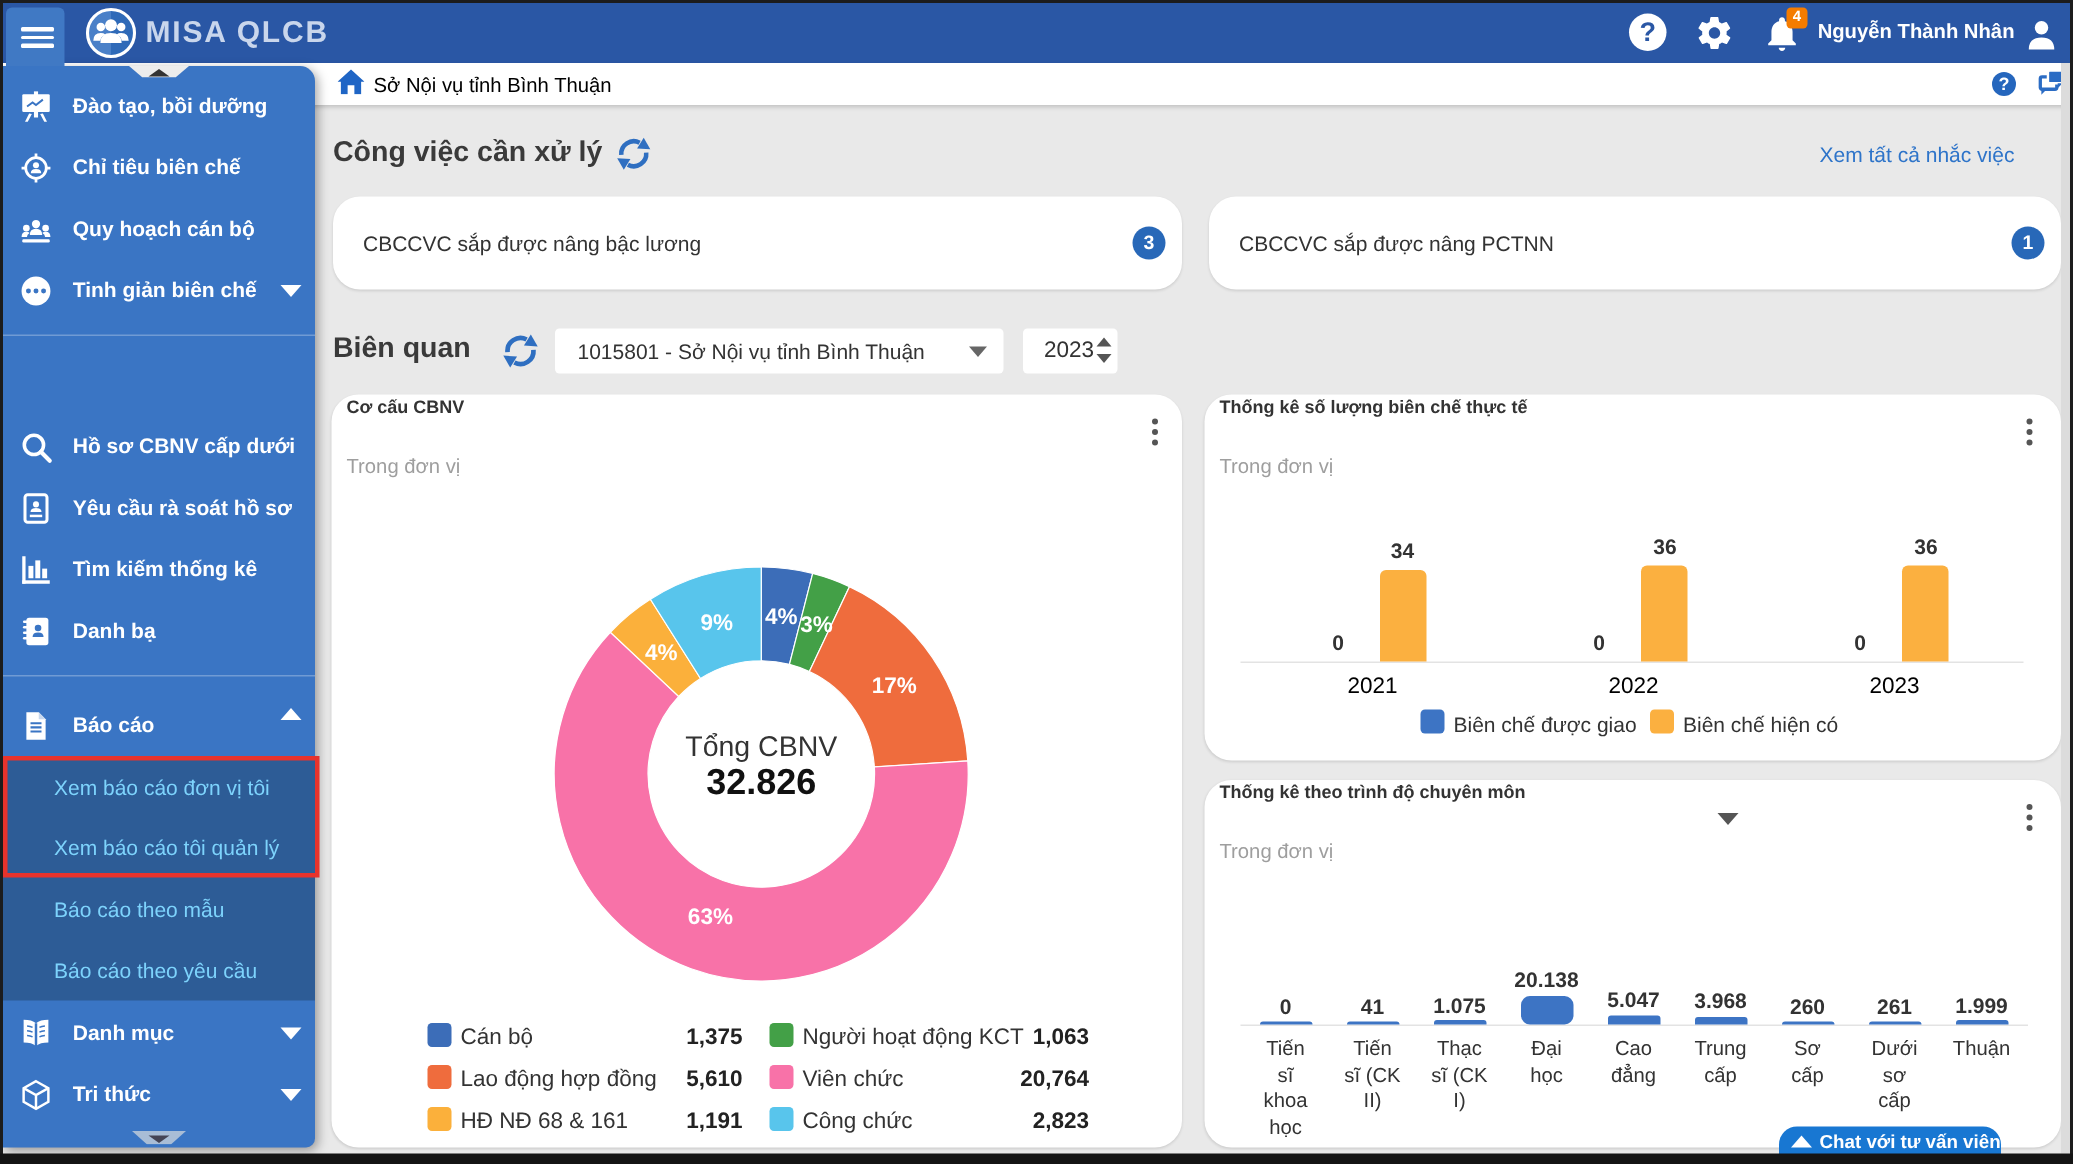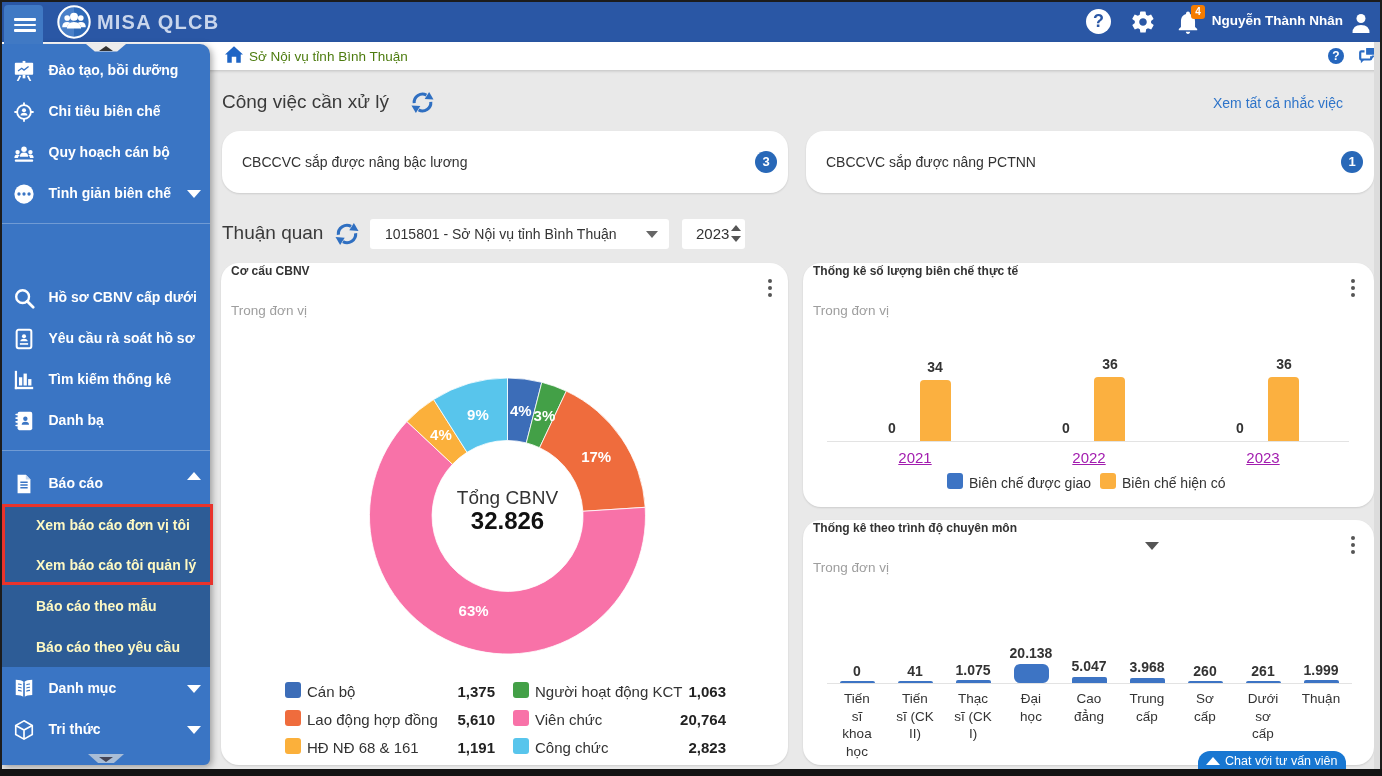--- a/index.html
+++ b/index.html
@@ -16,39 +16,39 @@
 #topbar { left:2px; top:2px; width:1378px; height:39.5px; background:#2a57a5; }
 #hamb { left:4px; top:5px; width:39px; height:38.5px; background:#4079c4; border-radius:4px 4px 0 0; z-index:45; }
 .hline { position:absolute; left:10px; width:22px; height:2.5px; background:#fff; border-radius:1px; }
 
 #logotext { left:97px; top:11px; color:#c9d6ec; font-size:20px; font-weight:bold; letter-spacing:1.2px; }
 #tb-help { left:1086px; top:9px; width:25px; height:25px; background:#fff; border-radius:50%; color:#2a57a5; font-size:18px; font-weight:bold; text-align:center; line-height:25px; }
 #tb-name { right:39px; top:13px; color:#fff; font-size:13.5px; font-weight:bold; white-space:nowrap; }
 #badge4 { left:1191px; top:5px; width:14px; height:14px; background:#f57c00; border-radius:3px; color:#fff; font-size:10px; font-weight:bold; text-align:center; line-height:14px; z-index:2; }
 
 #crumbbar { left:2px; top:41.5px; width:1378px; height:28.5px; background:#fff; box-shadow:0 1px 3px rgba(0,0,0,.18); z-index:20; }
-#crumbtext { left:249px; top:48.5px; color:#4d7c0f; font-size:13.5px; }
+#crumbtext { left:249px; top:48.5px; color:#000000; font-size:13.5px; }
 #crumb-help { left:1328px; top:48px; width:16px; height:16px; background:#2566bd; border-radius:50%; color:#fff; font-size:12px; font-weight:bold; text-align:center; line-height:16px; }
 
 #sidebar { left:2px; top:43.5px; width:208px; height:721.5px; background:#3a75c4; z-index:40; box-shadow:2px 2px 7px rgba(0,0,0,.35); border-radius:0 10px 6px 0; }
 .mitem { position:absolute; left:0; width:208px; height:41px; }
 .mico { position:absolute; left:11px; top:10px; width:22px; height:22px; }
 .mtxt { position:absolute; left:46.5px; top:12px; color:#fff; font-size:14px; font-weight:bold; white-space:nowrap; }
 .msep { position:absolute; left:0; width:208px; height:1px; background:rgba(255,255,255,.28); }
 .caret-d { position:absolute; right:9px; top:17px; width:0; height:0; border-left:7px solid transparent; border-right:7px solid transparent; border-top:8px solid #fff; }
 .caret-u { position:absolute; right:9px; top:9px; width:0; height:0; border-left:7px solid transparent; border-right:7px solid transparent; border-bottom:8px solid #fff; }
 #submenu { position:absolute; left:0; top:460.5px; width:208px; height:163px; background:#2d5c96; }
-.sitem { position:absolute; left:34px; color:#fef9c3; font-size:14px; font-weight:bold; white-space:nowrap; }
+.sitem { position:absolute; left:34px; color:#7dd3fc; font-size:14px; font-weight:normal; white-space:nowrap; }
 #redbox { position:absolute; left:0px; top:460.5px; width:211px; height:81px; border:3px solid #e8332c; z-index:5; }
 #scrollup { position:absolute; left:84px; top:0.5px; width:40px; height:7.5px; background:#ececec; clip-path:polygon(0 0,100% 0,78% 100%,22% 100%); }
 #scrolldn { position:absolute; left:86px; top:710.5px; width:36px; height:9px; background:#a9bdd6; clip-path:polygon(0 0,100% 0,72% 100%,28% 100%); }
 .tri-u { position:absolute; left:13px; top:2px; width:0; height:0; border-left:7px solid transparent; border-right:7px solid transparent; border-bottom:5px solid #333; }
 .tri-d { position:absolute; left:11px; top:3px; width:0; height:0; border-left:7px solid transparent; border-right:7px solid transparent; border-top:5px solid #445; }
 
-.h1 { position:absolute; color:#3a3a3a; font-size:19px; font-weight:normal; }
+.h1 { position:absolute; color:#3a3a3a; font-size:19px; font-weight:bold; }
 .link { position:absolute; color:#2e74c9; font-size:14px; }
 
 .card { position:absolute; background:#fff; border-radius:18px; box-shadow:0 1px 2px rgba(0,0,0,.12); }
 .cardtitle { position:absolute; left:28px; top:1px; color:#333; font-size:12px; font-weight:bold; }
 .cardsub { position:absolute; left:28px; top:40px; color:#9e9e9e; font-size:13.5px; }
 .kebab { position:absolute; width:4px; }
 .kebab div { width:4px; height:4px; border-radius:50%; background:#555; margin-bottom:3px; }
 .badge { position:absolute; width:22px; height:22px; border-radius:50%; background:#2868b8; color:#fff; font-size:13px; font-weight:bold; text-align:center; line-height:22px; }
 .tasktxt { position:absolute; left:20px; top:23px; color:#333; font-size:14px; }
 
@@ -56,23 +56,23 @@
 #yearbox { left:682px; top:219px; width:63px; height:30px; background:#fff; border-radius:3px; }
 
 .sw { position:absolute; width:16px; height:16px; border-radius:3px; }
 .legtxt { position:absolute; color:#333; font-size:15px; white-space:nowrap; }
 .legval { position:absolute; color:#222; font-size:15px; font-weight:bold; text-align:right; width:60px; }
 
 .axis { position:absolute; height:1px; background:#e3e3e3; }
 .obar { position:absolute; width:31px; background:#fbb040; border-radius:4px 4px 0 0; }
 .bbar { position:absolute; background:#3d74c4; border-radius:2px 2px 0 0; }
 .blabel { position:absolute; color:#333; font-size:14px; text-align:center; width:60px;font-weight:bold; }
-.xlabel { position:absolute; color:#a21caf; font-size:15px; text-align:center; width:80px;text-decoration:underline; }
+.xlabel { position:absolute; color:#000000; font-size:15px; text-align:center; width:80px; }
 .cat { position:absolute; color:#333; font-size:13.5px; text-align:center; width:58px; line-height:17.5px; }
-#chatbtn { left:1186px; top:751px; width:148px; height:20px; background:#1877d2; border-radius:12px 12px 0 0; z-index:58; color:#fff; font-size:12.5px; font-weight:normal;margin-left:12px; }
+#chatbtn { left:1186px; top:751px; width:148px; height:20px; background:#1877d2; border-radius:12px 12px 0 0; z-index:58; color:#fff; font-size:12.5px; font-weight:bold; }
 </style>
 </head>
 <body>
 
 <div class="abs" id="topbar"></div>
 <div class="abs" id="hamb">
   <div class="hline" style="top:13px"></div>
   <div class="hline" style="top:18.5px"></div>
   <div class="hline" style="top:24px"></div>
 </div>
@@ -137,21 +137,21 @@
 
 <div class="card" style="left:222px;top:131px;width:566px;height:62px">
   <div class="tasktxt">CBCCVC sắp được nâng bậc lương</div>
   <div class="badge" style="right:11px;top:20px">3</div>
 </div>
 <div class="card" style="left:806px;top:131px;width:568px;height:62px">
   <div class="tasktxt">CBCCVC sắp được nâng PCTNN</div>
   <div class="badge" style="right:11px;top:20px">1</div>
 </div>
 
-<div class="h1" style="left:222px;top:222px">Thuận quan</div>
+<div class="h1" style="left:222px;top:222px">Biên quan</div>
 <div class="abs" id="rf2" style="left:332px;top:221px"></div>
 <div class="abs" id="selbox">
   <div class="abs" style="left:15px;top:7px;font-size:14px;color:#333">1015801 - Sở Nội vụ tỉnh Bình Thuận</div>
   <div class="abs" style="right:11px;top:12px;width:0;height:0;border-left:6px solid transparent;border-right:6px solid transparent;border-top:7px solid #666"></div>
 </div>
 <div class="abs" id="yearbox">
   <div class="abs" style="left:14px;top:6px;font-size:15px;color:#333">2023</div>
   <div class="abs" style="right:4px;top:6px;width:0;height:0;border-left:5px solid transparent;border-right:5px solid transparent;border-bottom:6px solid #555"></div>
   <div class="abs" style="right:4px;top:17px;width:0;height:0;border-left:5px solid transparent;border-right:5px solid transparent;border-top:6px solid #555"></div>
 </div>

